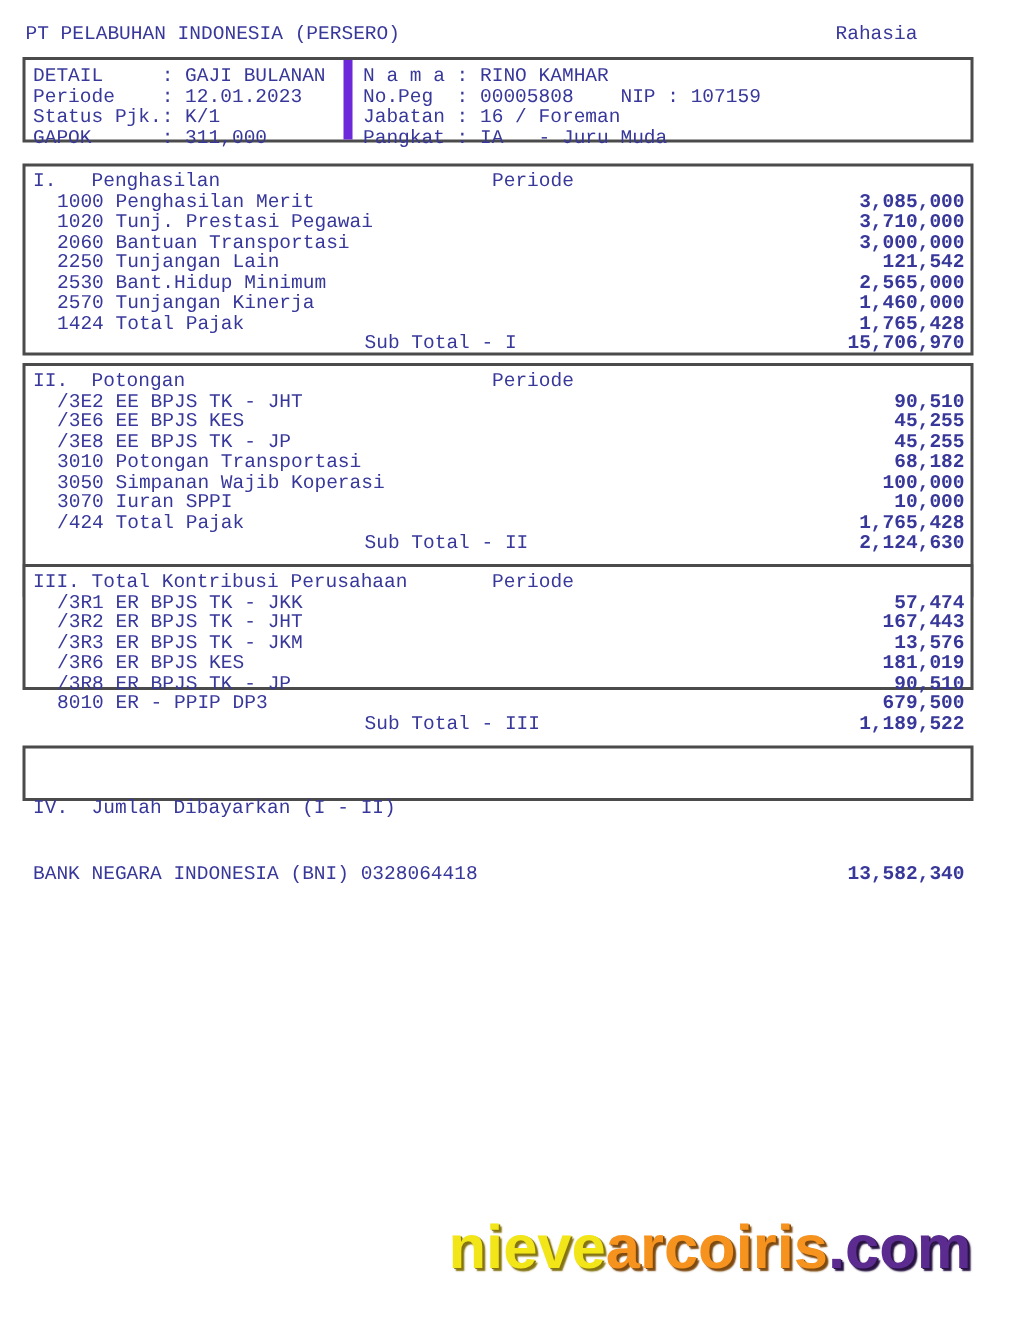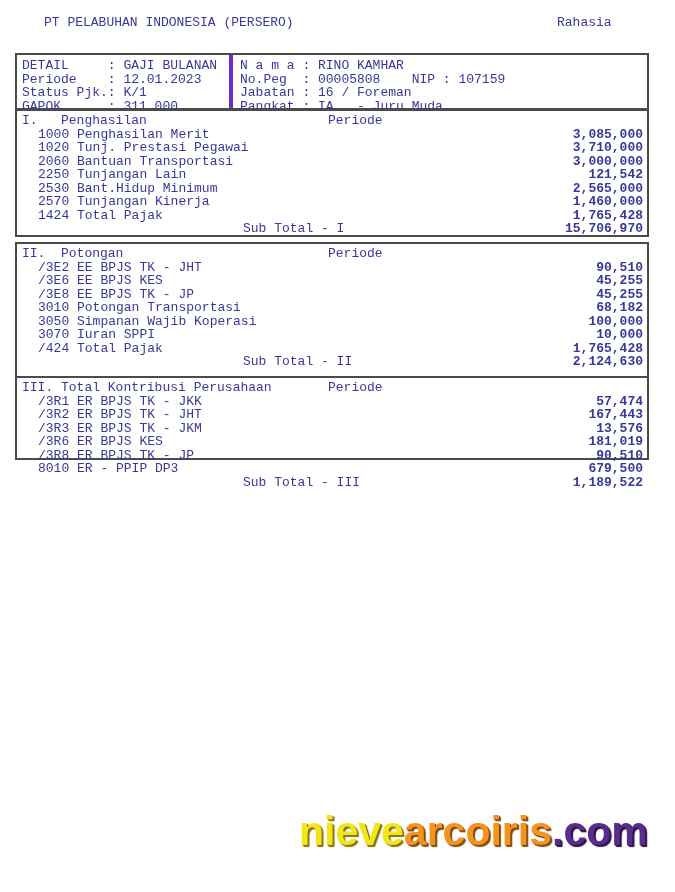--- a/index.html
+++ b/index.html
@@ -3,32 +3,32 @@
 <meta charset="utf-8">
 <style>
   html,body { margin:0; padding:0; background:#ffffff; }
   .page {
     position:relative; width:675px; height:892px; background:#ffffff;
     font-family:"Liberation Mono","DejaVu Sans Mono",monospace;
     font-size:13px; color:#38389b; overflow:hidden;
   }
   .page span, .page div { white-space:pre; }
 
-  .hdr-company { position:absolute; left:17px; top:16px; line-height:13px;margin-left:27px; }
+  .hdr-company { position:absolute; left:17px; top:16px; line-height:13px; }
   .hdr-conf    { position:absolute; left:557px; top:16px; line-height:13px; }
 
   .box {
     position:absolute; left:15px; width:634px; box-sizing:border-box;
     border:2px solid #4b4b4b; background:#ffffff;
   }
 
   
-  .info-box { top:53px; height:57px; display:flex;font-family:Liberation Mono, monospace; }
+  .info-box { top:38px; height:57px; display:flex;font-family:Liberation Mono, monospace; }
   .col-left  { width:212px; box-sizing:border-box; padding:4px 0 0 5px; }
-  .col-right { flex:1; border-left:4px solid #6d28d9; padding:4px 0 0 7px; box-sizing:border-box; }
+  .col-right { flex:1; border-left:6px solid #6d28d9; padding:4px 0 0 7px; box-sizing:border-box; }
   .iline { height:13.5px; line-height:13.5px; }
 
   
   .sec, .sum { padding:3px 0 0 0; }
   #sec0 { top:109px; height:128px; }
   #sec1 { top:242px; height:156px; }
   #sec2 { top:376px; height:84px; }
   #sum  { top:497px; height:37px; }
 
   .row { position:relative; height:13.5px; line-height:13.5px; padding-left:5px; }
@@ -56,16 +56,25 @@
 
   <div class="box info-box">
     <div class="col-left" id="info-left"><div class="iline">DETAIL     : GAJI BULANAN</div><div class="iline">Periode    : 12.01.2023</div><div class="iline">Status Pjk.: K/1</div><div class="iline">GAPOK      : 311,000</div></div>
     <div class="col-right" id="info-right"><div class="iline">N a m a : RINO KAMHAR</div><div class="iline">No.Peg  : 00005808    NIP : 107159</div><div class="iline">Jabatan : 16 / Foreman</div><div class="iline">Pangkat : IA   - Juru Muda</div></div>
   </div>
 
   <div class="box sec" id="sec0"><div class="row"><span class="t">I.   Penghasilan</span><span class="per">Periode</span></div><div class="row"><span class="ind">1000 Penghasilan Merit</span><span class="amt">3,085,000</span></div><div class="row"><span class="ind">1020 Tunj. Prestasi Pegawai</span><span class="amt">3,710,000</span></div><div class="row"><span class="ind">2060 Bantuan Transportasi</span><span class="amt">3,000,000</span></div><div class="row"><span class="ind">2250 Tunjangan Lain</span><span class="amt">121,542</span></div><div class="row"><span class="ind">2530 Bant.Hidup Minimum</span><span class="amt">2,565,000</span></div><div class="row"><span class="ind">2570 Tunjangan Kinerja</span><span class="amt">1,460,000</span></div><div class="row"><span class="ind">1424 Total Pajak</span><span class="amt">1,765,428</span></div><div class="row"><span class="st">Sub Total - I</span><span class="amt">15,706,970</span></div></div>
   <div class="box sec" id="sec1"><div class="row"><span class="t">II.  Potongan</span><span class="per">Periode</span></div><div class="row"><span class="ind">/3E2 EE BPJS TK - JHT</span><span class="amt">90,510</span></div><div class="row"><span class="ind">/3E6 EE BPJS KES</span><span class="amt">45,255</span></div><div class="row"><span class="ind">/3E8 EE BPJS TK - JP</span><span class="amt">45,255</span></div><div class="row"><span class="ind">3010 Potongan Transportasi</span><span class="amt">68,182</span></div><div class="row"><span class="ind">3050 Simpanan Wajib Koperasi</span><span class="amt">100,000</span></div><div class="row"><span class="ind">3070 Iuran SPPI</span><span class="amt">10,000</span></div><div class="row"><span class="ind">/424 Total Pajak</span><span class="amt">1,765,428</span></div><div class="row"><span class="st">Sub Total - II</span><span class="amt">2,124,630</span></div></div>
   <div class="box sec" id="sec2"><div class="row"><span class="t">III. Total Kontribusi Perusahaan</span><span class="per">Periode</span></div><div class="row"><span class="ind">/3R1 ER BPJS TK - JKK</span><span class="amt">57,474</span></div><div class="row"><span class="ind">/3R2 ER BPJS TK - JHT</span><span class="amt">167,443</span></div><div class="row"><span class="ind">/3R3 ER BPJS TK - JKM</span><span class="amt">13,576</span></div><div class="row"><span class="ind">/3R6 ER BPJS KES</span><span class="amt">181,019</span></div><div class="row"><span class="ind">/3R8 ER BPJS TK - JP</span><span class="amt">90,510</span></div><div class="row"><span class="ind">8010 ER - PPIP DP3</span><span class="amt">679,500</span></div><div class="row"><span class="st">Sub Total - III</span><span class="amt">1,189,522</span></div></div>
 
+  <div class="box sum" id="sum">
+    <div class="row">
+      <span class="t">IV.  Jumlah Dibayarkan (I - II)</span>
+    </div>
+    <div class="row">
+      <span class="t">BANK NEGARA INDONESIA (BNI) 0328064418</span>
+      <span class="amt">13,582,340</span>
+    </div>
+  </div>
 
   <div class="logo" id="logo"><span style="color: rgb(242, 230, 25); text-shadow: rgb(133, 116, 18) 1px 1px 0px, rgb(133, 116, 18) 2px 2px 1px;">nieve</span><span style="color: rgb(246, 146, 30); text-shadow: rgb(126, 74, 16) 1px 1px 0px, rgb(126, 74, 16) 2px 2px 1px;">arcoiris</span><span style="color: rgb(91, 43, 143); text-shadow: rgb(40, 19, 66) 1px 1px 0px, rgb(40, 19, 66) 2px 2px 1px;">.com</span></div>
 
 </div>
 
 </body></html>

